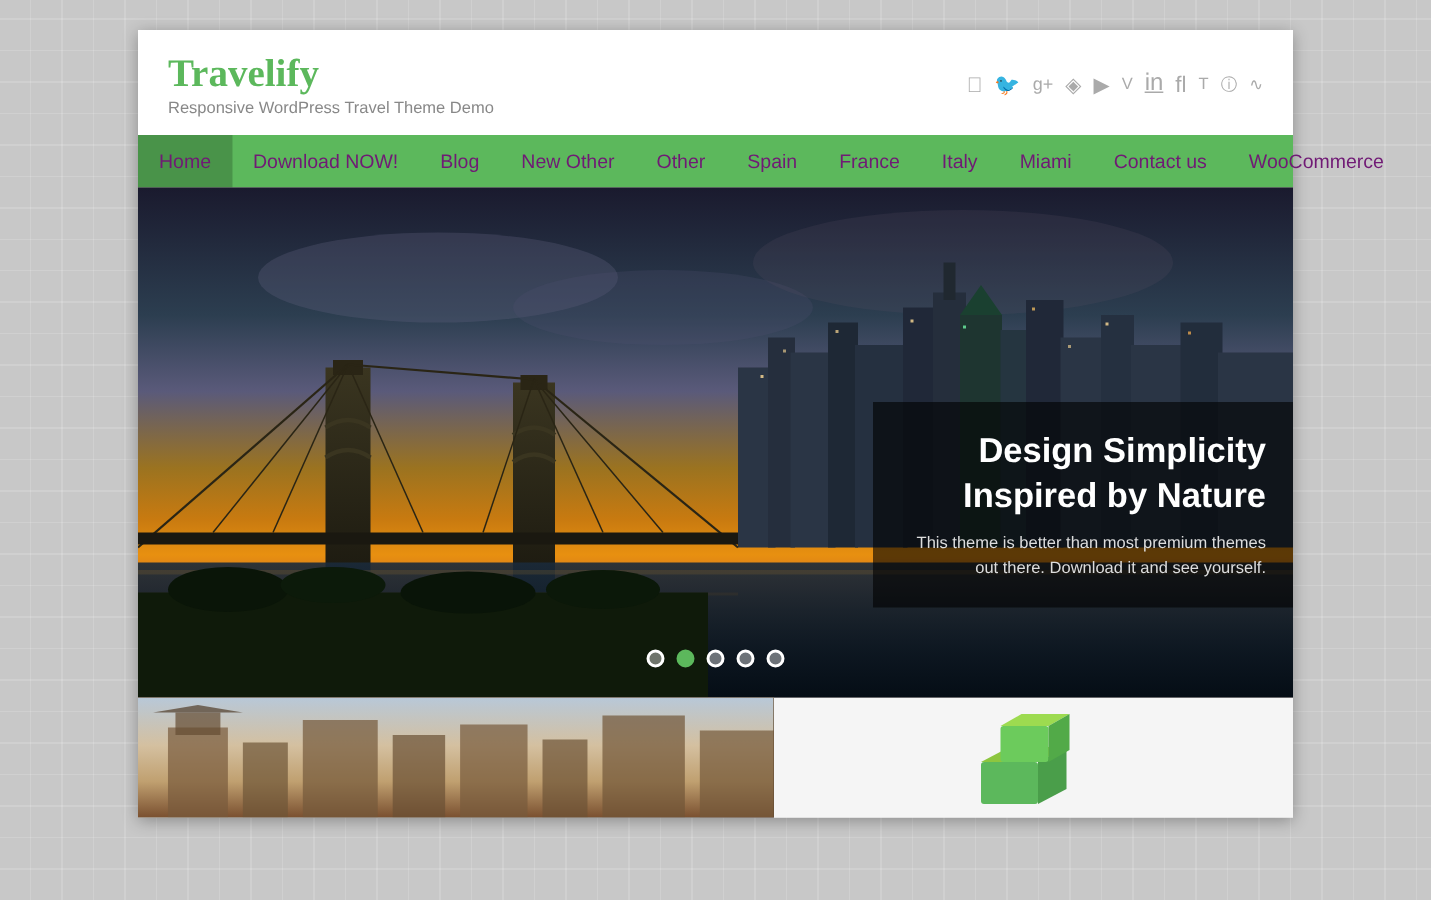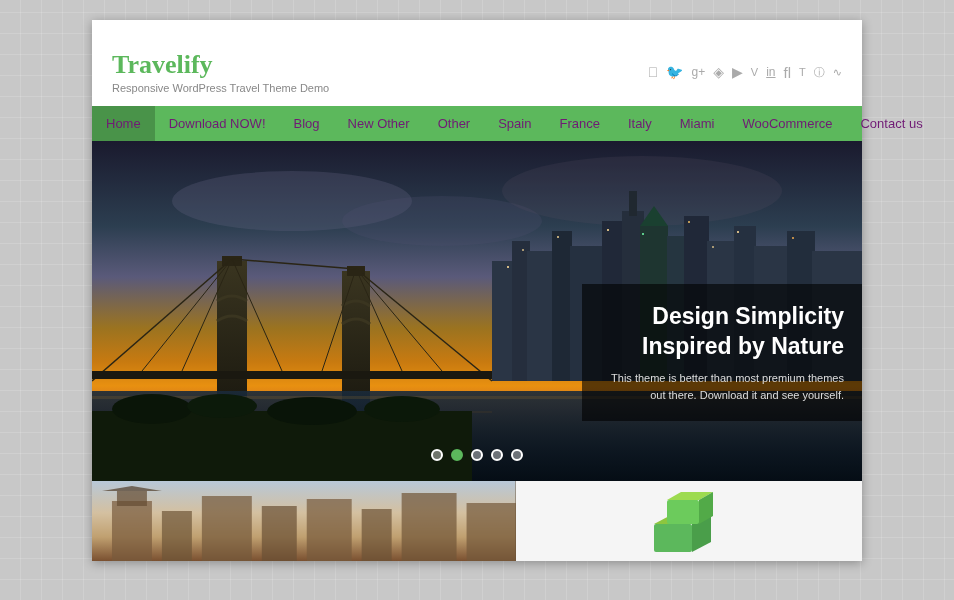--- a/index.html
+++ b/index.html
@@ -17,21 +17,21 @@
       min-height: 600px;
       padding: 20px 0;
     }
     .page-wrapper {
       width: 770px;
       background: #fff;
       box-shadow: 0 2px 10px rgba(0,0,0,0.3);
     }
     
     .header {
-      padding: 30px 20px 12px 20px;
+      padding: 14px 20px 12px 20px;
       display: flex;
       justify-content: space-between;
       align-items: center;
     }
     .site-title {
       color: #5cb85c;
       font-size: 26px;
       font-weight: bold;
       font-family: Georgia, serif;
     }
@@ -173,40 +173,40 @@
       <div class="site-title">Travelify</div>
       <div class="site-tagline">Responsive WordPress Travel Theme Demo</div>
     </div>
     <div class="social-icons">
       <span class="social-icon"></span>
       <span class="social-icon">🐦</span>
       <span class="social-icon" style="font-size:12px;">g+</span>
       <span class="social-icon">◈</span>
       <span class="social-icon">▶</span>
       <span class="social-icon" style="font-size:11px;">V</span>
-      <span class="social-icon" style="font-size:12px;text-decoration:underline;">in</span>
+      <span class="social-icon" style="font-size:16px;text-decoration:underline;">in</span>
       <span class="social-icon" style="font-size:15px;">fl</span>
       <span class="social-icon" style="font-size:11px;">T</span>
       <span class="social-icon" style="font-size:11px;">ⓘ</span>
       <span class="social-icon" style="font-size:11px;">∿</span>
     </div>
   </div>
 
   <nav class="nav-bar">
     <a class="nav-item active">Home</a>
     <a class="nav-item">Download NOW!</a>
     <a class="nav-item">Blog</a>
     <a class="nav-item">New Other</a>
     <a class="nav-item">Other</a>
     <a class="nav-item">Spain</a>
     <a class="nav-item">France</a>
     <a class="nav-item">Italy</a>
     <a class="nav-item">Miami</a>
+    <a class="nav-item">Contact us</a>
     <a class="nav-item">WooCommerce</a>
-    <a class="nav-item">Contact us</a>
   </nav>
 
   <div class="slider-wrapper">
     <div class="skyline-bg">
 
       <svg width="100%" height="100%" viewBox="0 0 770 340" preserveAspectRatio="none" style="position:absolute;top:0;left:0;">
 
         <defs>
           <linearGradient id="skyGrad" x1="0" y1="0" x2="0" y2="1">
             <stop offset="0%" stop-color="#1a1a2e"></stop>

